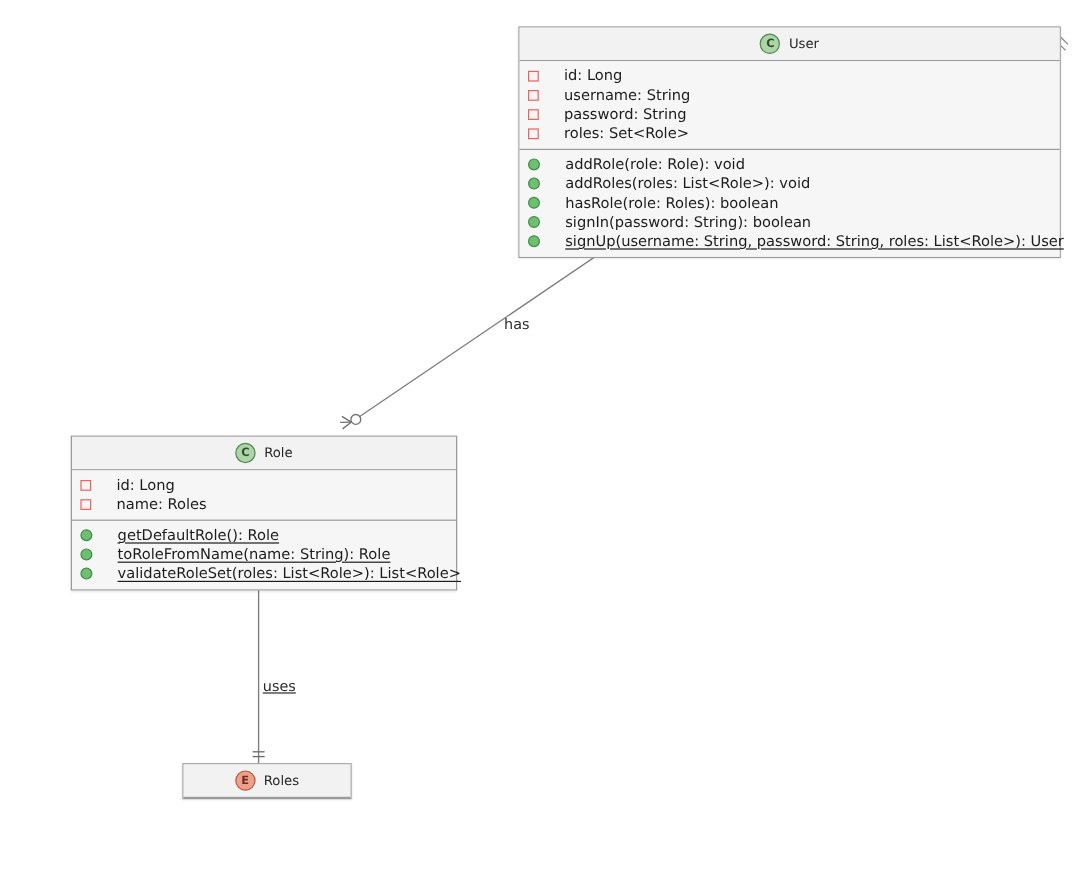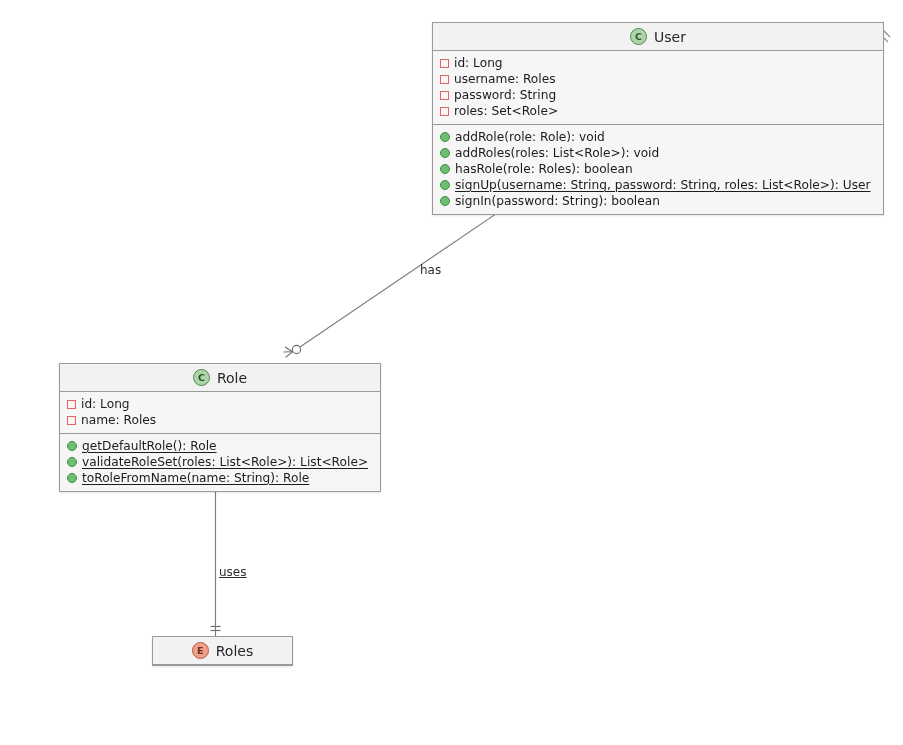--- a/index.html
+++ b/index.html
@@ -48,21 +48,21 @@
     display: flex;
     align-items: center;
     justify-content: center;
     gap: 7px;
     border-bottom: 1px solid #9a9a9a;
     background: #f2f2f2;
     padding: 0 6px;
   }
 
   .uml-header .title {
-    font-size: 14px;
+    font-size: 11px;
     color: #262626;
     white-space: nowrap;
   }
 
   .badge {
     width: 15px;
     height: 15px;
     border-radius: 50%;
     display: inline-flex;
     align-items: center;
@@ -88,21 +88,21 @@
     background: #f6f6f6;
     padding: 4px 0 5px 0;
   }
   .uml-section + .uml-section {
     border-top: 1px solid #9a9a9a;
   }
 
   .member {
     display: flex;
     align-items: center;
-    gap: 5px;
+    gap: 21px;
     padding: 0 6px 0 7px;
     height: 16px;
     font-size: 12.2px;
     color: #1c1c1c;
     white-space: nowrap;
   }
 
   
   .mk {
     flex: none;
@@ -200,21 +200,21 @@
       <span class="title">User</span>
     </div>
 
     <div class="uml-section">
       <div class="member">
         <span class="mk mk-private"></span>
         <span class="sig">id: Long</span>
       </div>
       <div class="member">
         <span class="mk mk-private"></span>
-        <span class="sig">username: Roles</span>
+        <span class="sig">username: String</span>
       </div>
       <div class="member">
         <span class="mk mk-private"></span>
         <span class="sig">password: String</span>
       </div>
       <div class="member">
         <span class="mk mk-private"></span>
         <span class="sig">roles: Set&lt;Role&gt;</span>
       </div>
     </div>
@@ -225,27 +225,27 @@
         <span class="sig">addRole(role: Role): void</span>
       </div>
       <div class="member">
         <span class="mk mk-public"></span>
         <span class="sig">addRoles(roles: List&lt;Role&gt;): void</span>
       </div>
       <div class="member">
         <span class="mk mk-public"></span>
         <span class="sig">hasRole(role: Roles): boolean</span>
       </div>
+      <div class="member">
+        <span class="mk mk-public"></span>
+        <span class="sig">signIn(password: String): boolean</span>
+      </div>
       <div class="member is-static">
         <span class="mk mk-public"></span>
         <span class="sig">signUp(username: String, password: String, roles: List&lt;Role&gt;): User</span>
-      </div>
-      <div class="member">
-        <span class="mk mk-public"></span>
-        <span class="sig">signIn(password: String): boolean</span>
       </div>
     </div>
   </div>
 
   <div class="uml-box" style="left:59px; top:363px; width:322px;">
     <div class="uml-header">
       <span class="badge badge-class">C</span>
       <span class="title">Role</span>
     </div>
 
@@ -260,25 +260,25 @@
       </div>
     </div>
 
     <div class="uml-section">
       <div class="member is-static">
         <span class="mk mk-public"></span>
         <span class="sig">getDefaultRole(): Role</span>
       </div>
       <div class="member is-static">
         <span class="mk mk-public"></span>
+        <span class="sig">toRoleFromName(name: String): Role</span>
+      </div>
+      <div class="member is-static">
+        <span class="mk mk-public"></span>
         <span class="sig">validateRoleSet(roles: List&lt;Role&gt;): List&lt;Role&gt;</span>
-      </div>
-      <div class="member is-static">
-        <span class="mk mk-public"></span>
-        <span class="sig">toRoleFromName(name: String): Role</span>
       </div>
     </div>
   </div>
 
   <div class="uml-box" style="left:152px; top:636px; width:141px;">
     <div class="uml-header">
       <span class="badge badge-enum">E</span>
       <span class="title">Roles</span>
     </div>
   </div>

